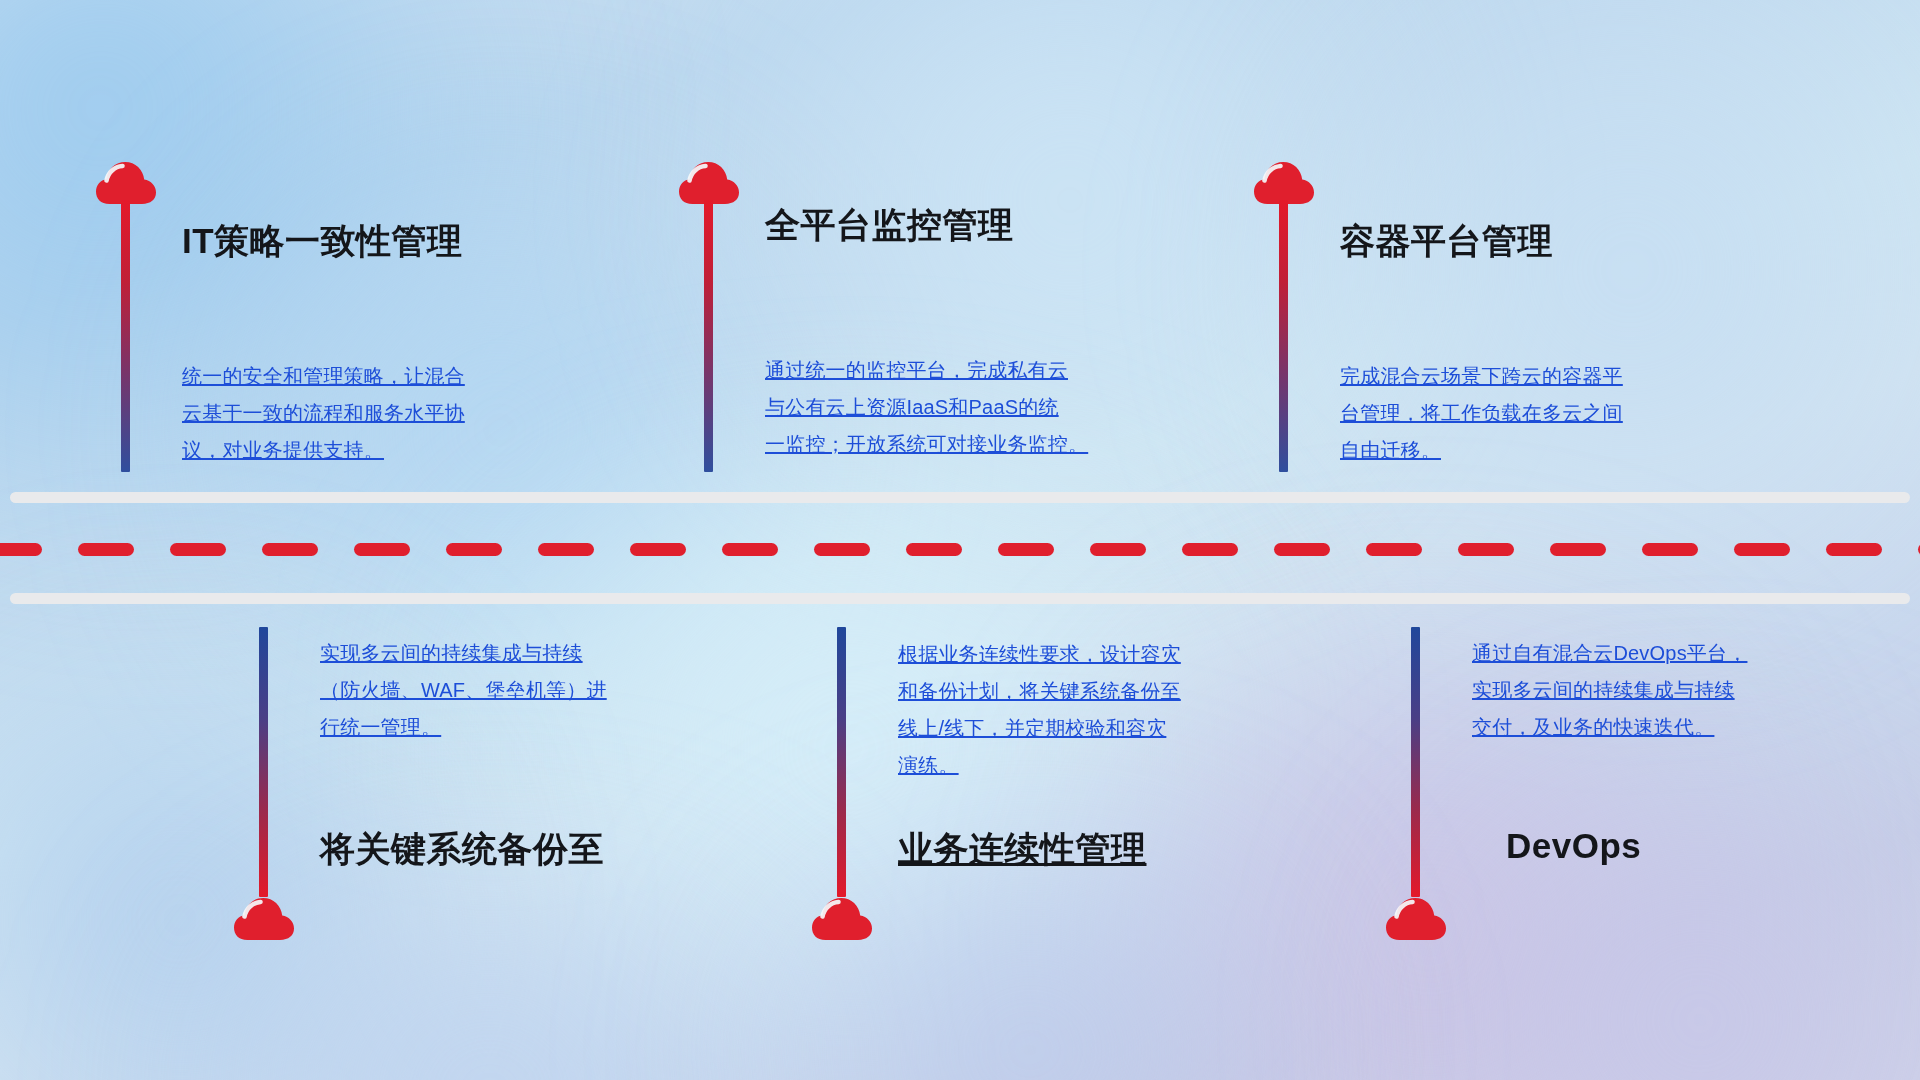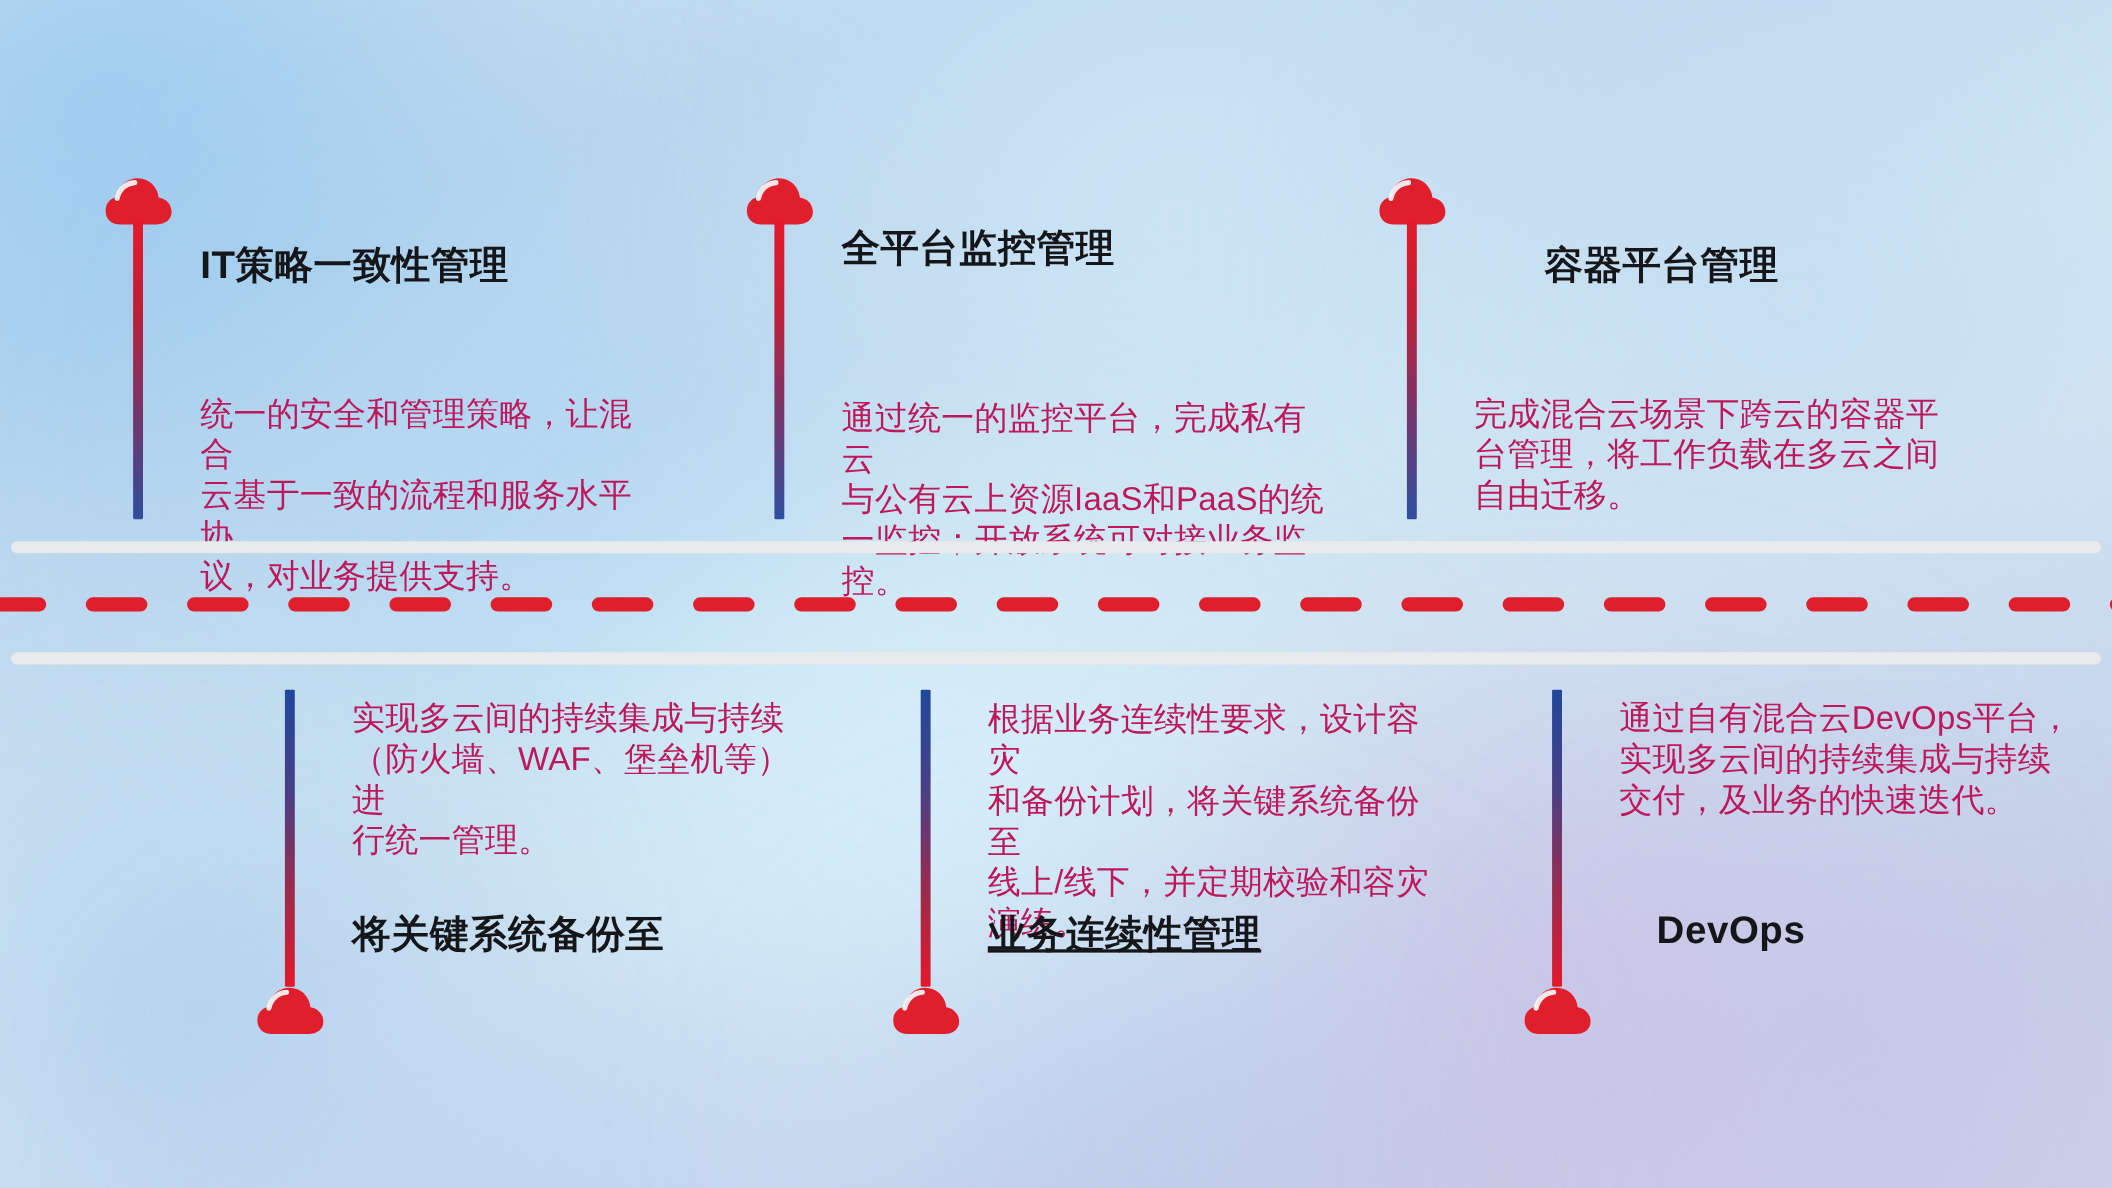--- a/index.html
+++ b/index.html
@@ -101,25 +101,26 @@
   .title {
     position: absolute;
     font-size: 35px;
     font-weight: bold;
     color: #14161a;
     letter-spacing: 0.5px;
     white-space: nowrap;
   }
   .desc {
     position: absolute;
-    font-size: 30px;
+    font-size: 20px;
     line-height: 37px;
-    color: #be185d;
+    color: #1d4ed8;
     white-space: pre-line;
     letter-spacing: 0.2px;
+    text-decoration: underline;
   }
 </style>
 </head>
 <body>
 
 <div id="stage">
 
   <div class="bg-base"></div>
   <div class="bg-blob blob-a"></div>
   <div class="bg-blob blob-b"></div>
@@ -148,34 +149,34 @@
 
   <div class="col">
     <div class="cloud" style="left:678px; top:160px;">
       <svg viewBox="0 0 62 46" width="62" height="46">
         <path d="M14.5 44 C5.5 44 1 38.5 1 31.5 C1 25 5.5 20 11.5 19.2 C12.6 9.2 20.4 2 30.2 2 C40.4 2 48.2 9.6 49.2 19.6 C56 20.6 61 26 61 32.6 C61 39.6 55.6 44 47 44 Z" fill="#e01f2d"></path>
         <path d="M11.5 20.5 C13 12.5 19.5 6.5 27.5 6.0" stroke="#f5f8fb" stroke-width="4.6" stroke-linecap="round" fill="none" opacity="0.92"></path>
       </svg>
     </div>
     <div class="stem stem-down" style="left:704px; top:200px; height:272px;"></div>
     <div class="title" style="left:765px; top:202px;">全平台监控管理</div>
-    <div class="desc" style="left:765px; top:362px; width:440px;">通过统一的监控平台，完成私有云
+    <div class="desc" style="left:765px; top:352px; width:440px;">通过统一的监控平台，完成私有云
 与公有云上资源IaaS和PaaS的统
 一监控；开放系统可对接业务监控。</div>
   </div>
 
   <div class="col">
     <div class="cloud" style="left:1253px; top:160px;">
       <svg viewBox="0 0 62 46" width="62" height="46">
         <path d="M14.5 44 C5.5 44 1 38.5 1 31.5 C1 25 5.5 20 11.5 19.2 C12.6 9.2 20.4 2 30.2 2 C40.4 2 48.2 9.6 49.2 19.6 C56 20.6 61 26 61 32.6 C61 39.6 55.6 44 47 44 Z" fill="#e01f2d"></path>
         <path d="M11.5 20.5 C13 12.5 19.5 6.5 27.5 6.0" stroke="#f5f8fb" stroke-width="4.6" stroke-linecap="round" fill="none" opacity="0.92"></path>
       </svg>
     </div>
     <div class="stem stem-down" style="left:1279px; top:200px; height:272px;"></div>
-    <div class="title" style="left:1404px; top:218px;">容器平台管理</div>
+    <div class="title" style="left:1340px; top:218px;">容器平台管理</div>
     <div class="desc" style="left:1340px; top:358px; width:440px;">完成混合云场景下跨云的容器平
 台管理，将工作负载在多云之间
 自由迁移。</div>
   </div>
 
   <div class="rule-solid" style="top:492px;"></div>
   <div class="rule-dashed" style="top:543px;" id="dashed-rule">
       <div class="dash" style="left: -14px; background: rgb(224, 31, 45);"></div>
       <div class="dash" style="left: 78px; background: rgb(224, 31, 45);"></div>
       <div class="dash" style="left: 170px; background: rgb(224, 31, 45);"></div>

